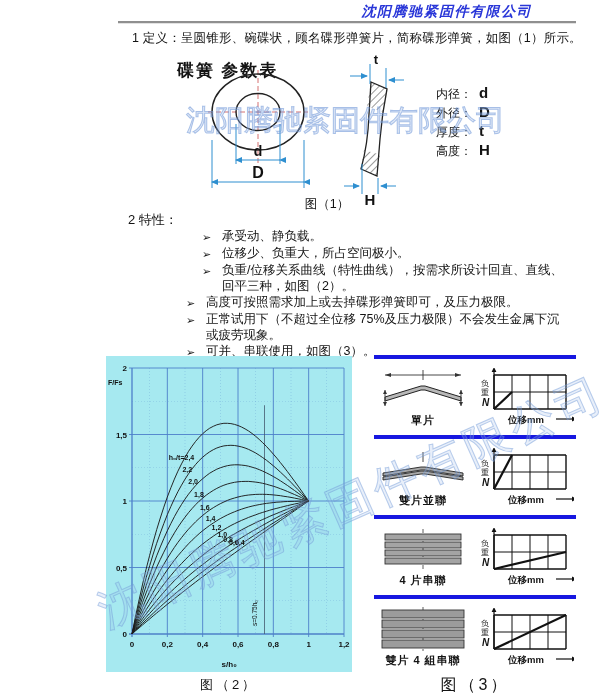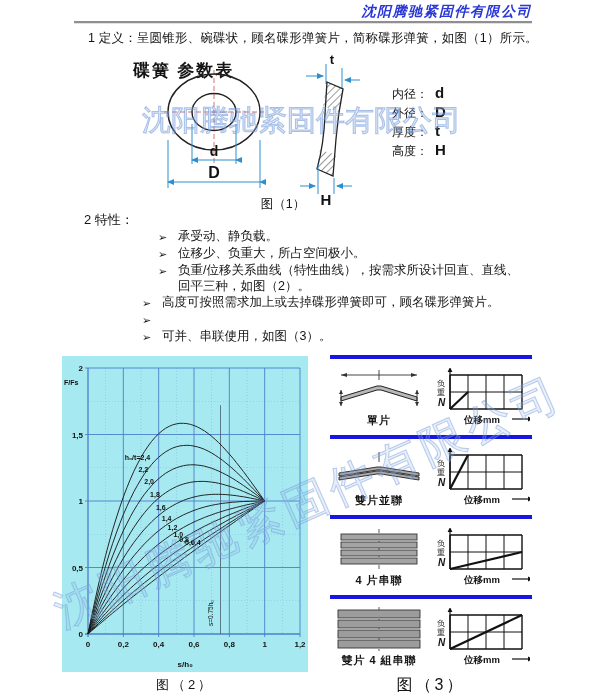--- a/index.html
+++ b/index.html
@@ -1,20 +1,20 @@
 <!DOCTYPE html>
 <html><head>
 <meta charset="utf-8">
 <style>
   html,body{margin:0;padding:0;}
   body{
     width:600px;height:700px;background:#ffffff;position:relative;overflow:hidden;
     font-family:"Liberation Sans","DejaVu Sans",sans-serif;color:#141414;
   }
-  .page{position:absolute;inset:0;}
+  .page{position:absolute;inset:0;margin-left:44px;}
   
   .header{position:absolute;top:3px;left:0;right:68px;text-align:right;
     color:#2936d8;font-weight:bold;font-style:italic;font-size:14px;letter-spacing:1.5px;}
   .header-rule{position:absolute;top:21px;left:74px;width:458px;height:0;
     border-top:2px solid #8f8f8f;border-bottom:1px solid #e2e2e2;}
   
   .definition{position:absolute;top:30px;left:88px;font-size:12.5px;letter-spacing:.2px;}
   
   .fig1-title{position:absolute;top:59px;left:133px;font-size:17px;font-weight:bold;letter-spacing:2px;font-family:Liberation Serif, serif;}
   svg.topview{position:absolute;left:140px;top:68px;}
@@ -129,24 +129,26 @@
         <span class="mk">➢</span>
         <span class="tx">位移少、负重大，所占空间极小。</span>
       </div>
     <div class="feat-item indent-a">
         <span class="mk">➢</span>
         <span class="tx">负重/位移关系曲线（特性曲线），按需求所设计回直、直线、
 回平三种，如图（2）。</span>
       </div>
     <div class="feat-item indent-b">
         <span class="mk">➢</span>
-        <span class="tx">高度可按照需求加上或去掉碟形弹簧即可，顾名碟形弹簧片。</span>
+        <span class="tx">高度可按照需求加上或去掉碟形弹簧即可，及压力极限。</span>
       </div>
     <div class="feat-item indent-b">
         <span class="mk">➢</span>
+        <span class="tx">正常试用下（不超过全位移 75%及压力极限）不会发生金属下沉
+或疲劳现象。</span>
       </div>
     <div class="feat-item indent-b">
         <span class="mk">➢</span>
         <span class="tx">可并、串联使用，如图（3）。</span>
       </div>
   </div>
 
   <div id="chart2"><svg width="246" height="316" viewBox="0 0 246 316">
         <rect x="0" y="0" width="246" height="316" fill="#a6e9f0"></rect>
         <line x1="43.66666666666667" y1="12" x2="43.66666666666667" y2="278" stroke="#4d7fc9" stroke-width="0.5" stroke-dasharray="1,2" opacity="0.55"></line>

